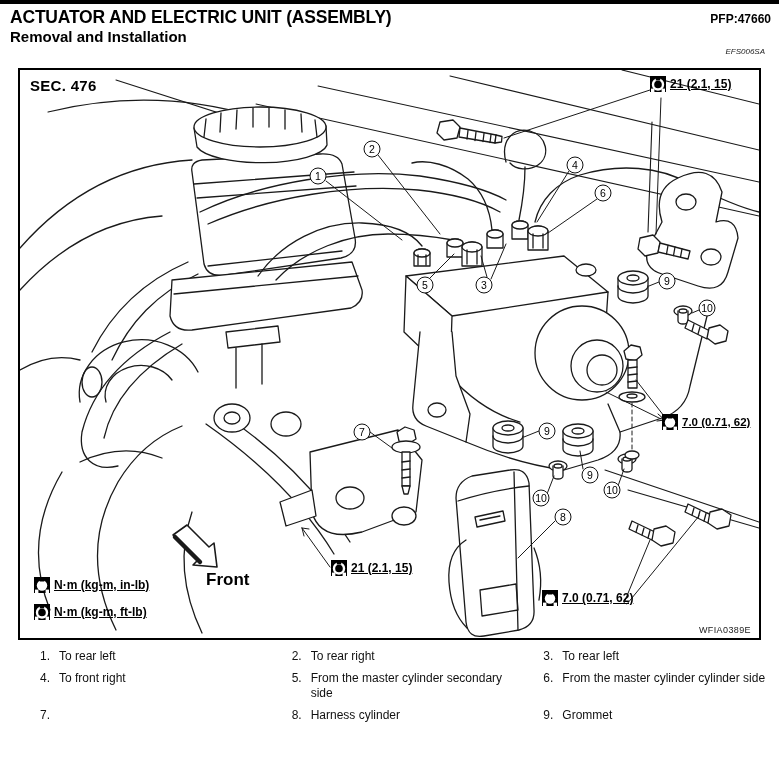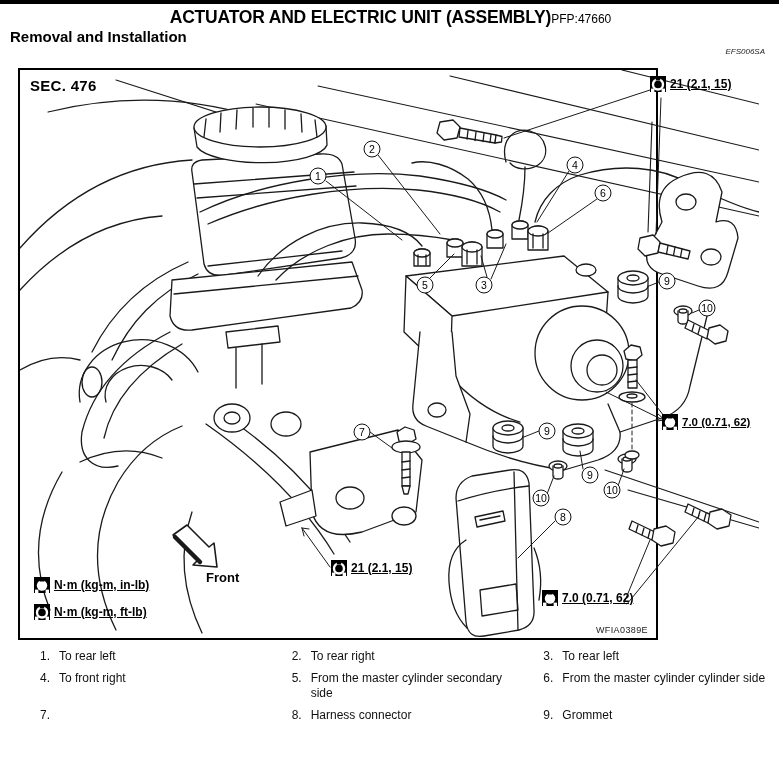--- a/index.html
+++ b/index.html
@@ -1,40 +1,40 @@
 <!DOCTYPE html>
 <html><head>
 <meta charset="utf-8">
 <style>
   html,body{margin:0;padding:0;}
   body{
     width:779px;height:759px;position:relative;background:#fff;
     font-family:"Liberation Sans",sans-serif;color:#000;overflow:hidden;
   }
   .topbar{position:absolute;left:0;top:0;width:779px;height:4px;background:#000;}
-  .title-row{position:absolute;left:10px;right:8px;top:7px;display:flex;justify-content:center;align-items:baseline;}
+  .title-row{position:absolute;left:10px;right:8px;top:7px;display:flex;justify-content:space-between;align-items:baseline;}
   .page-title{font-size:17.5px;font-weight:bold;letter-spacing:-0.2px;}
-  .pfp-code{font-size:12px;font-weight:normal;}
+  .pfp-code{font-size:12px;font-weight:bold;}
   .subtitle{position:absolute;left:10px;top:28px;font-size:15px;font-weight:bold;}
   .ref-code{position:absolute;right:14px;top:47px;font-size:8px;font-style:italic;color:#1b1b1b;}
 
-  .figure{position:absolute;left:18px;top:68px;width:640px;height:572px;border:2px solid #000;box-sizing:border-box;background:#fff;}
+  .figure{position:absolute;left:18px;top:68px;width:743px;height:572px;border:2px solid #000;box-sizing:border-box;background:#fff;}
   .figure svg.art{position:absolute;left:0;top:0;}
   .sec-label{position:absolute;left:10px;top:7px;font-size:15px;font-weight:bold;letter-spacing:0.3px;}
   .fig-id{position:absolute;right:8px;bottom:3px;font-size:9px;letter-spacing:0.4px;color:#222;}
 
   .co{
     position:absolute;width:17px;height:17px;border:1.3px solid #111;border-radius:50%;
     background:#fff;box-sizing:border-box;display:flex;align-items:center;justify-content:center;
     font-size:10.5px;line-height:1;transform:translate(-50%,-50%);
   }
   .tq{position:absolute;display:flex;align-items:center;gap:4px;font-weight:bold;font-size:12px;white-space:nowrap;text-decoration:underline;}
   .tq.small{font-size:11.5px;}
   .tqi{width:16px;height:16px;flex:0 0 16px;}
-  .front-label{position:absolute;font-size:13px;font-weight:bold;}
+  .front-label{position:absolute;font-size:17px;font-weight:bold;}
 
   .parts{
     position:absolute;left:0;top:649px;width:779px;box-sizing:border-box;
     padding:0 6px 0 24px;display:grid;grid-template-columns:1fr 1fr 1fr;
     column-gap:6px;row-gap:7px;font-size:12px;line-height:1.25;color:#111;
   }
   .part{display:flex;align-items:flex-start;}
   .pnum{width:26px;flex:0 0 26px;text-align:right;margin-right:9px;}
 </style>
 </head>
@@ -340,19 +340,19 @@
     </div>
   <div class="part">
       <span class="pnum">6.</span>
       <span>From the master cylinder cylinder side</span>
     </div>
   <div class="part">
       <span class="pnum">7.</span>
     </div>
   <div class="part">
       <span class="pnum">8.</span>
-      <span>Harness connector</span>
+      <span>Harness cylinder</span>
     </div>
   <div class="part">
       <span class="pnum">9.</span>
       <span>Grommet</span>
     </div>
 </div>
 
 </body></html>

